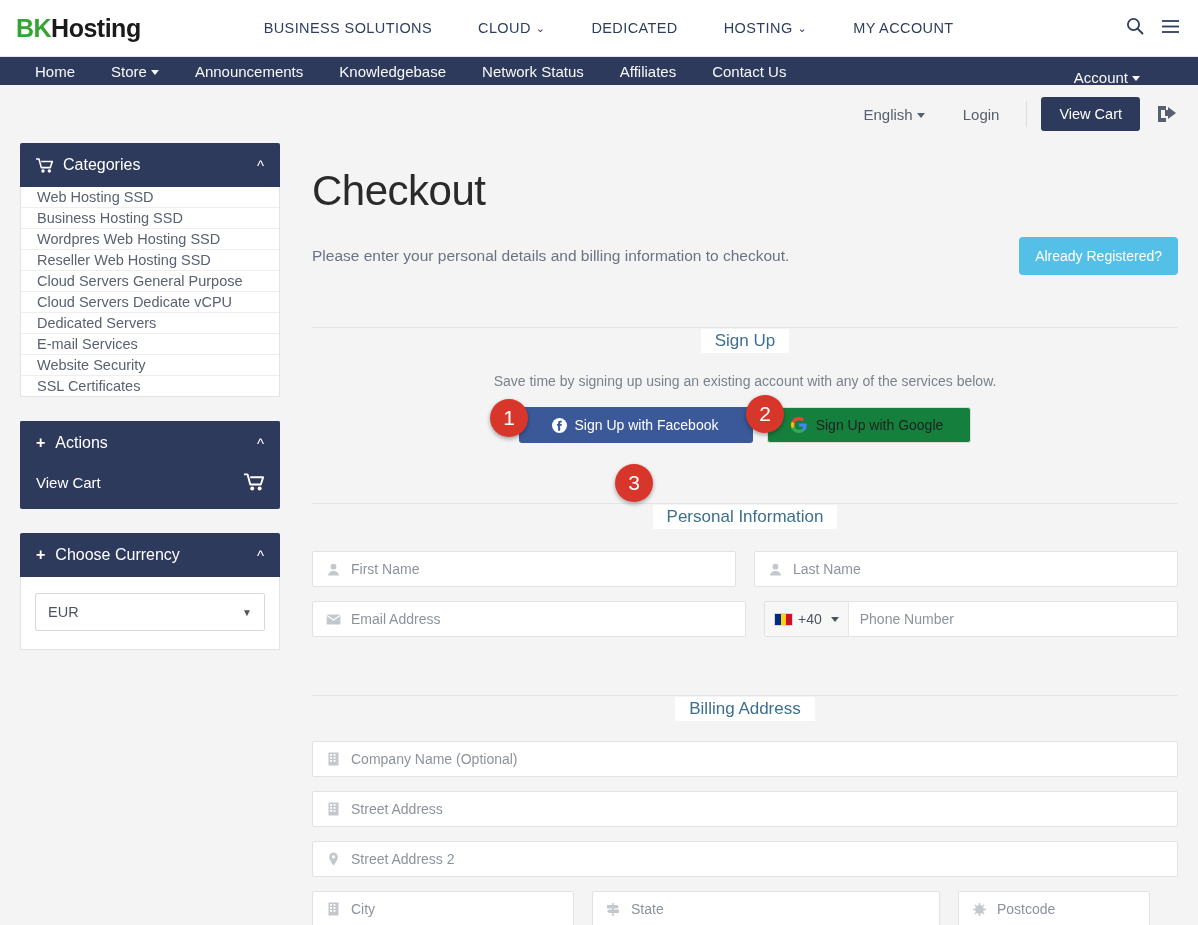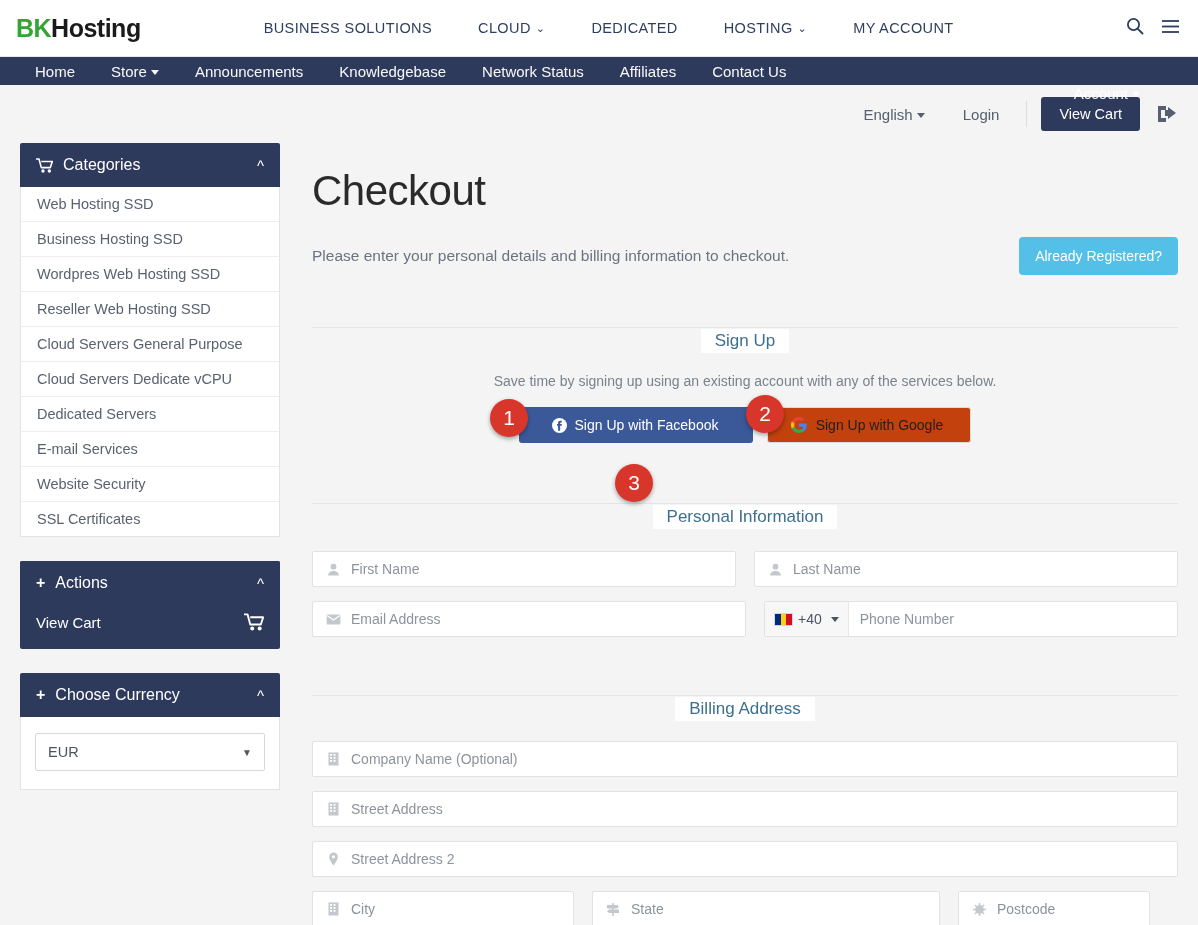--- a/index.html
+++ b/index.html
@@ -37,21 +37,21 @@
   
   .subnav {
     height: 28px; background: #2e3a5c;
     display: flex; align-items: center; position: relative;
   }
   .subnav a {
     color: #ffffff; text-decoration: none; font-size: 15px;
     padding: 0 18px; white-space: nowrap; opacity: .97;
   }
   .subnav .first { margin-left: 17px; }
-  .subnav .right { position: absolute; right: 40px; top: 16px; height: 40px; display: flex; align-items: center; }
+  .subnav .right { position: absolute; right: 40px; top: 0; height: 40px; display: flex; align-items: center; }
 
   
   .utilrow {
     height: 58px; display: flex; align-items: center; justify-content: flex-end;
     padding-right: 20px; gap: 0;
   }
   .util-link { color: #56606e; font-size: 15px; text-decoration: none; padding: 0 19px; }
   .util-sep { width: 1px; height: 26px; background: #dddddd; margin: 0 8px; }
   .btn-viewcart {
     background: #2e3a5c; color: #fff; font-size: 14.5px;
@@ -70,21 +70,21 @@
   .panel-head {
     background: #2e3a5c; color: #fff;
     height: 44px; display: flex; align-items: center;
     padding: 0 16px; font-size: 16px; position: relative;
     border-radius: 2px 2px 0 0;
   }
   .panel-head .ph-icon { margin-right: 10px; display: flex; align-items: center; }
   .panel-head .ph-chev { position: absolute; right: 16px; font-size: 15px; }
   .panel-body { background: #fff; border: 1px solid #e3e3e3; border-top: none; }
   .cat-item {
-    display: block; padding: 9px 16px; font-size: 14.5px;
+    display: block; padding: 2px 16px; font-size: 14.5px;
     color: #5a6270; text-decoration: none; border-bottom: 1px solid #eeeeee;
   }
   .cat-item:last-child { border-bottom: none; }
 
   .actions-panel { background: #2e3a5c; border-radius: 2px; padding-bottom: 18px; }
   .action-row {
     display: flex; align-items: center; justify-content: space-between;
     padding: 8px 16px 0 16px; color: #fff; font-size: 15px;
   }
   .action-row a { color: #fff; text-decoration: none; }
@@ -121,21 +121,21 @@
 
   .signup-desc { text-align: center; color: #7a828d; font-size: 14px; margin-top: 20px; }
   .social-row { display: flex; justify-content: center; align-items: center; gap: 14px; margin-top: 18px; position: relative; }
   .btn-fb {
     background: #3b5998; color: #fff; border: none; border-radius: 3px;
     height: 36px; padding: 0 20px 0 18px; font-size: 14px;
     display: flex; align-items: center; gap: 8px; cursor: pointer; min-width: 234px;
     justify-content: center;
   }
   .btn-google {
-    background: #c2410c; color: #1f1f1f; border: 1px solid #dcdcdc; border-radius: 3px;
+    background: #15803d; color: #1f1f1f; border: 1px solid #dcdcdc; border-radius: 3px;
     height: 36px; padding: 0 20px 0 16px; font-size: 14px;
     display: flex; align-items: center; gap: 9px; cursor: pointer; min-width: 204px;
     justify-content: center;
   }
 
   
   .badge {
     position: absolute; width: 38px; height: 38px; border-radius: 50%;
     background: #d9362b; color: #fff; font-size: 21px;
     display: flex; align-items: center; justify-content: center;

